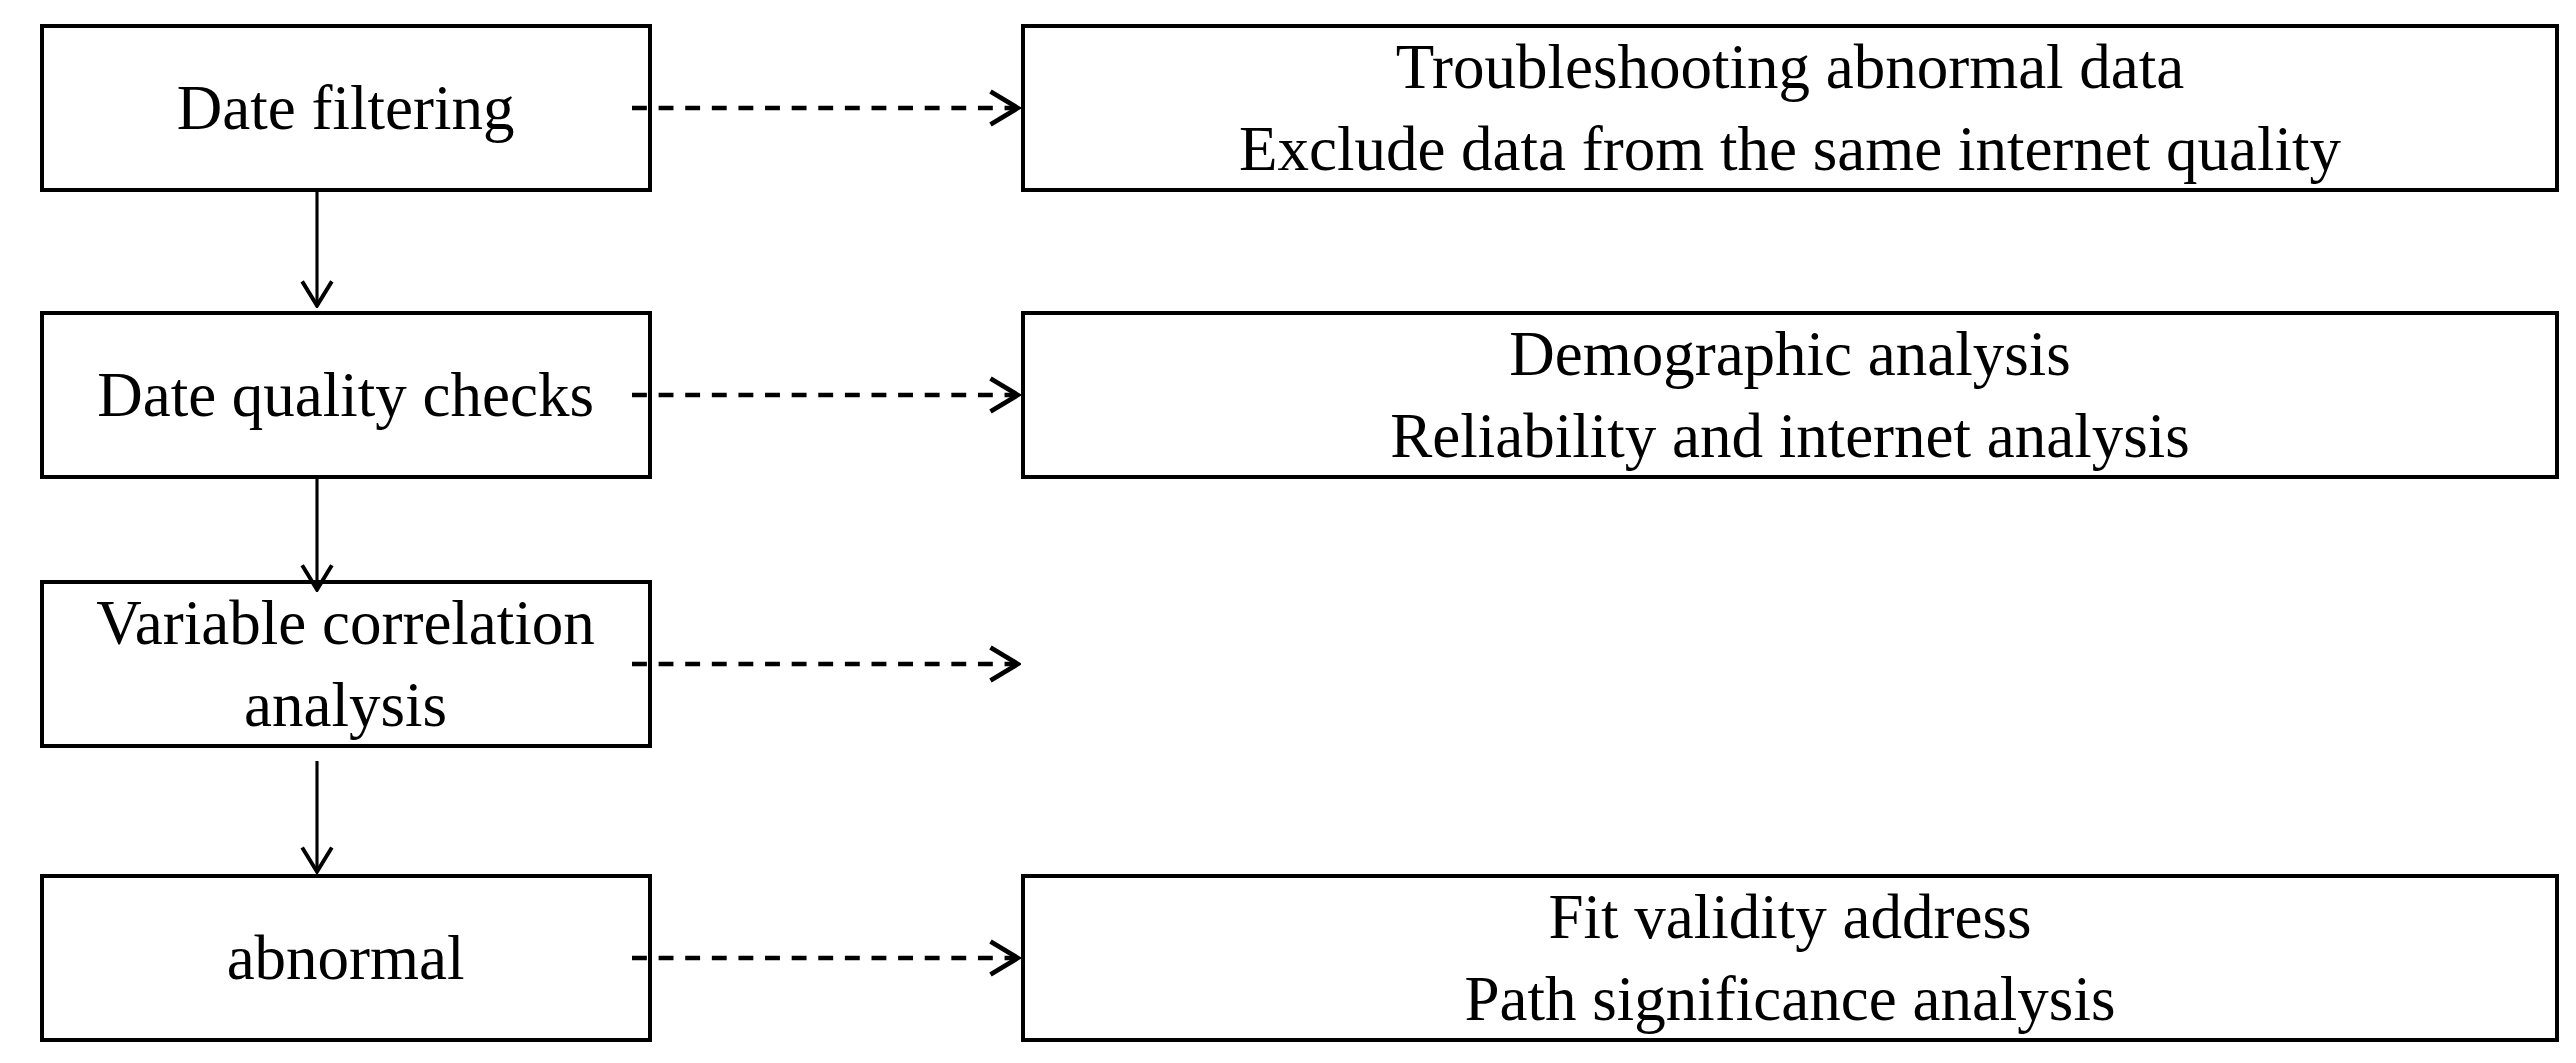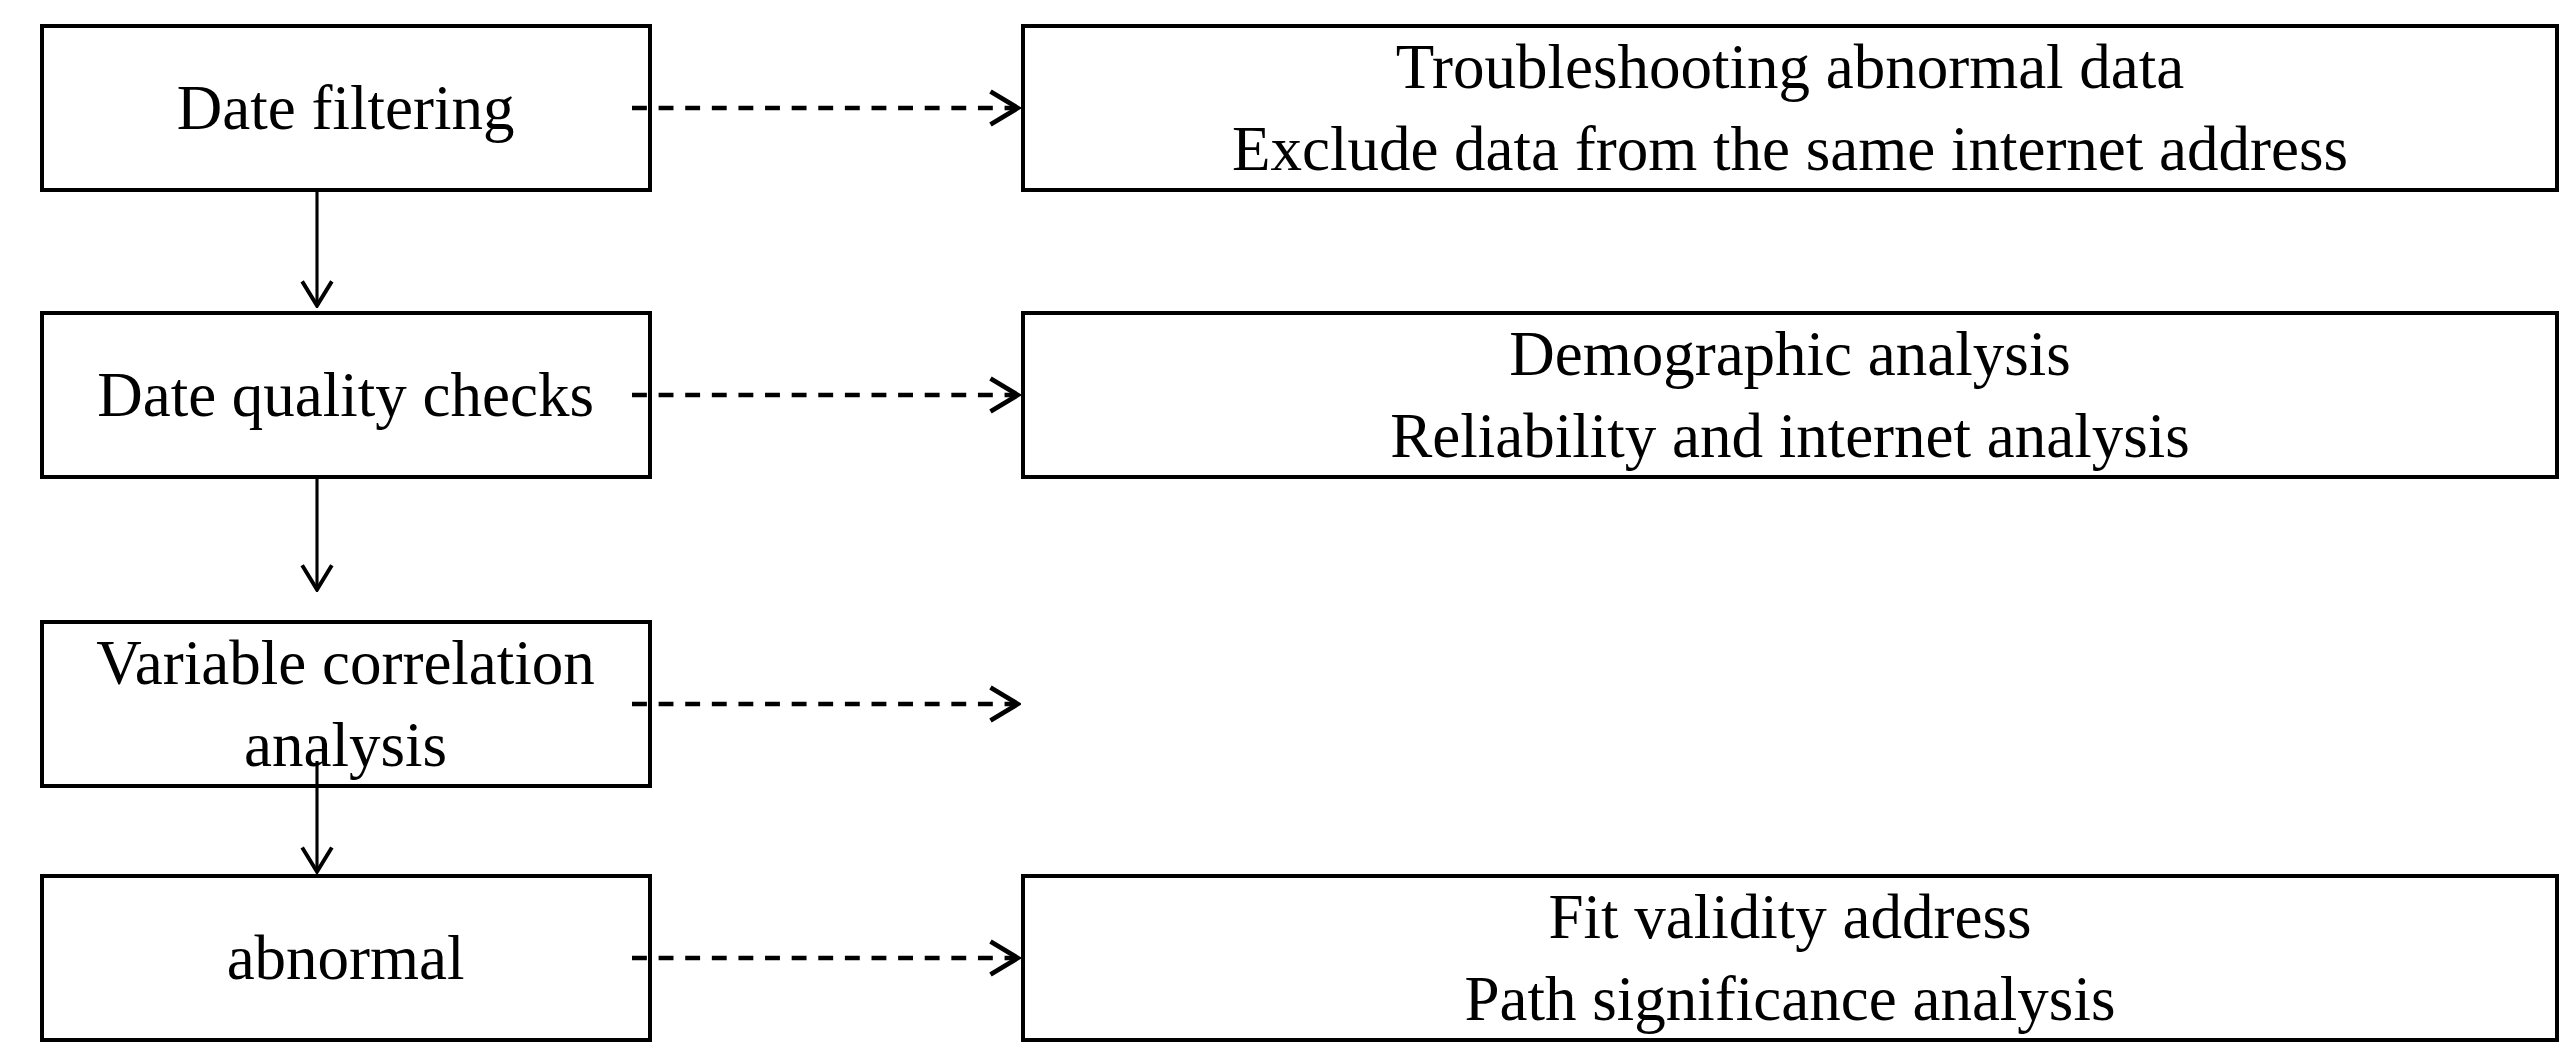--- a/index.html
+++ b/index.html
@@ -12,21 +12,21 @@
     width: 2576px;
     height: 1064px;
     background: #ffffff;
     font-family: "Liberation Serif", "DejaVu Serif", serif;
     color: #000000;
     overflow: hidden;
   }
   .row { position: absolute; left: 0; width: 100%; height: 168px; }
   .r1 { top: 23.5px; }
   .r2 { top: 311px; }
-  .r3 { top: 620px; }
+  .r3 { top: 580px; }
   .r4 { top: 874px; }
 
   .box {
     position: absolute;
     top: 0;
     height: 168px;
     box-sizing: border-box;
     border: 4.7px solid #000000;
     background: #ffffff;
     display: flex;
@@ -69,21 +69,21 @@
     <div class="box step-box">
       <span class="line">Date filtering</span>
       <span class="line"></span>
     </div>
     <svg class="dashed-arrow" viewBox="0 0 497 56">
       <line x1="0" y1="28" x2="490" y2="28" stroke-width="6" stroke-dasharray="19 15" stroke="#000000"></line>
       <path d="M 458 7 L 493 28 L 458 49" fill="none" stroke-width="6" stroke="#000000"></path>
     </svg>
     <div class="box detail-box">
       <span class="line">Troubleshooting abnormal data</span>
-      <span class="line">Exclude data from the same internet address</span>
+      <span class="line">Exclude data from the same internet quality</span>
     </div>
   </div>
 
   <div class="row r2">
     <div class="box step-box">
       <span class="line">Date quality checks</span>
       <span class="line"></span>
     </div>
     <svg class="dashed-arrow" viewBox="0 0 497 56">
       <line x1="0" y1="28" x2="490" y2="28" stroke-width="6" stroke-dasharray="19 15" stroke="#000000"></line>

